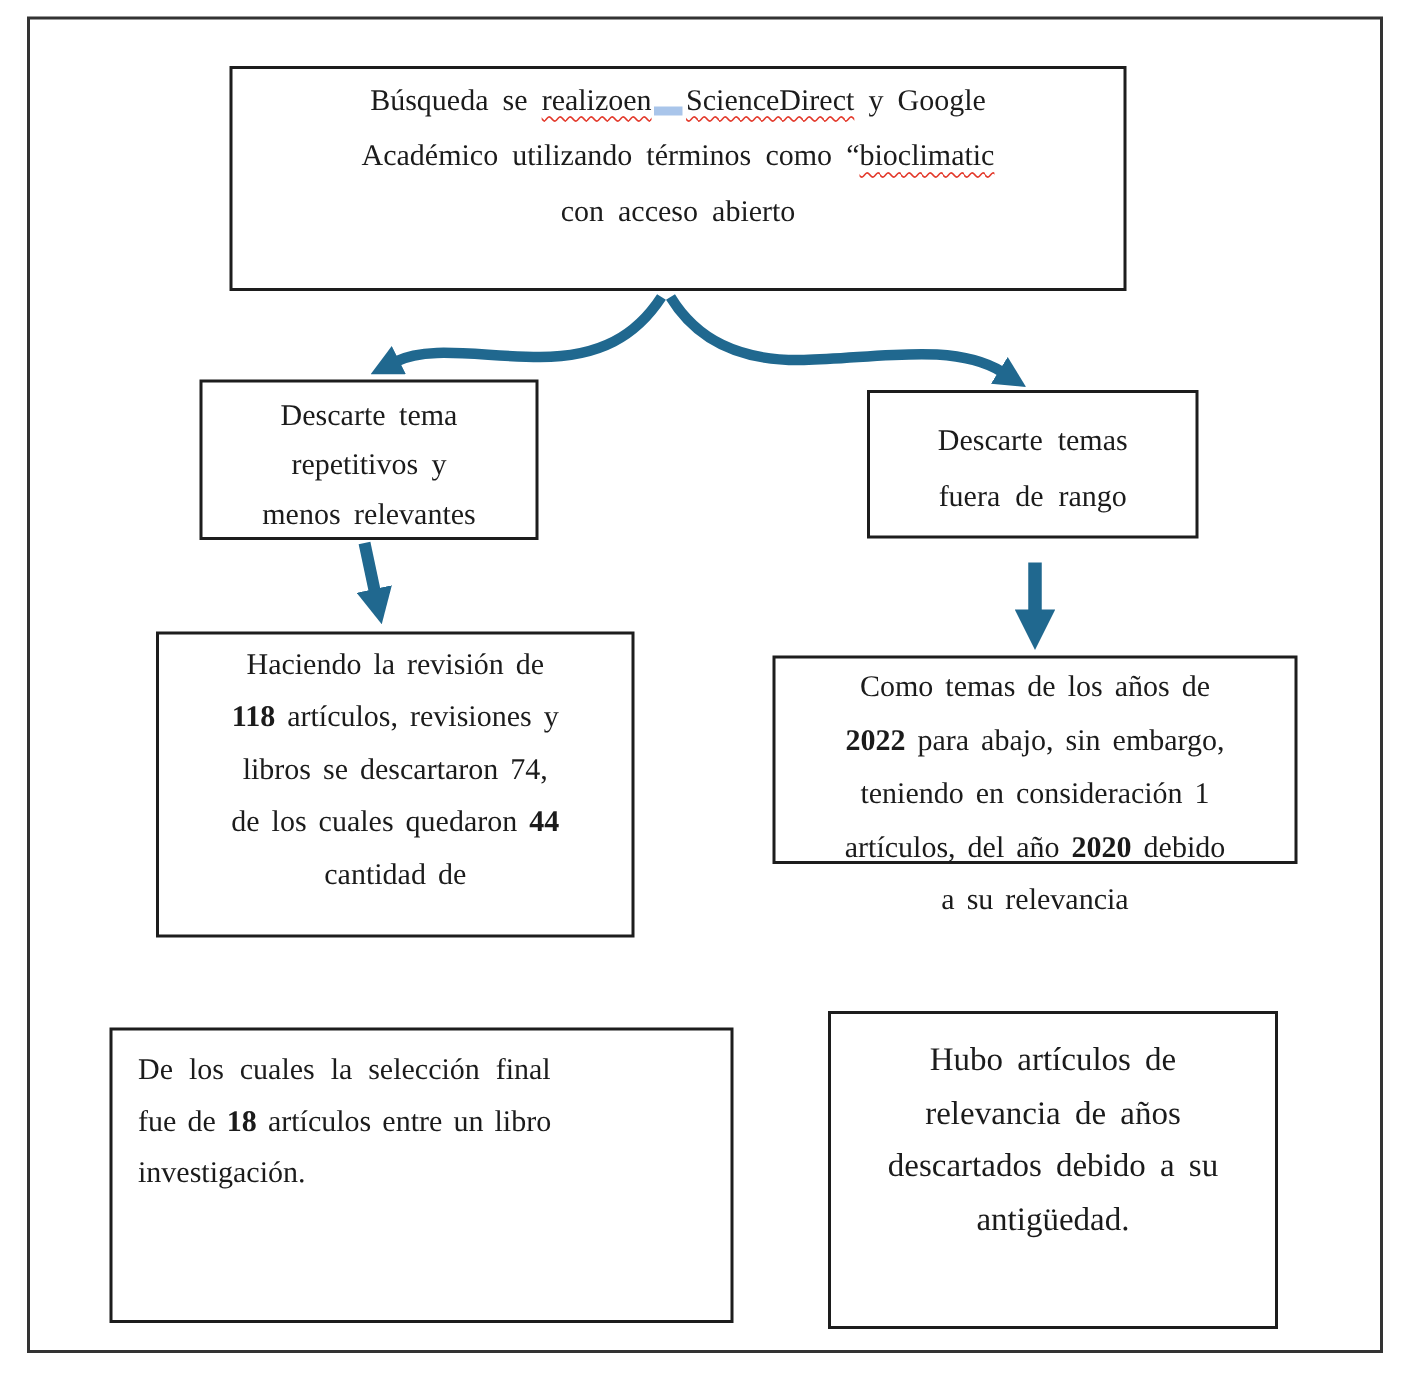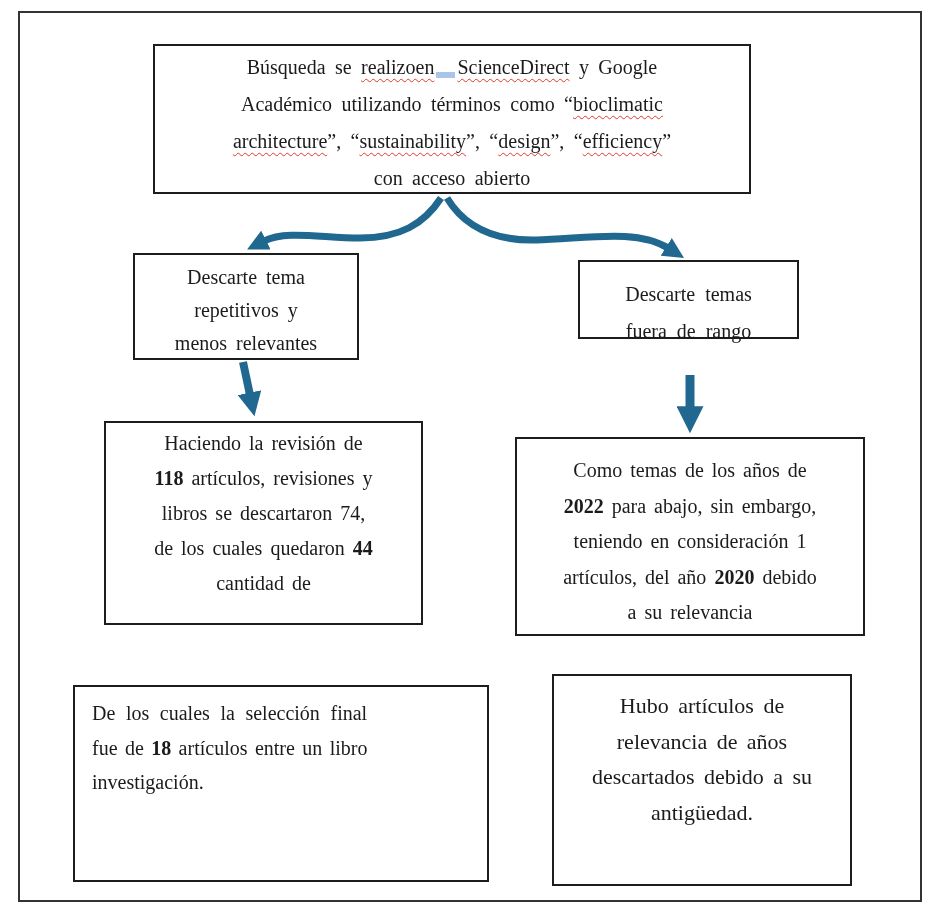--- a/index.html
+++ b/index.html
@@ -46,30 +46,30 @@
   }
   .box-search {
     left: 153px; top: 44px; width: 598px; height: 150px;
     font-size: 20px; line-height: 37px; padding-top: 3px; word-spacing: 0.22em;
   }
   .box-left-branch {
     left: 133px; top: 253px; width: 226px; height: 107px;
     font-size: 20px; line-height: 33px; padding-top: 6px; word-spacing: 0.2em;
   }
   .box-right-branch {
-    left: 578px; top: 260px; width: 221px; height: 79px;
+    left: 578px; top: 260px; width: 221px; height: 99px;
     font-size: 20px; line-height: 37px; padding-top: 14px; word-spacing: 0.25em;
   }
   .box-left-detail {
     left: 104px; top: 421px; width: 319px; height: 204px;
     font-size: 20px; line-height: 35px; padding-top: 3px; word-spacing: 0.15em;
   }
   .box-right-detail {
-    left: 515px; top: 437px; width: 350px; height: 199px;
-    font-size: 20px; line-height: 35.5px; padding-top: 14px; word-spacing: 0.15em;
+    left: 515px; top: 437px; width: 350px; height: 139px;
+    font-size: 20px; line-height: 35.5px; padding-top: 2px; word-spacing: 0.15em;
   }
   .box-final-left {
     left: 73px; top: 685px; width: 416px; height: 197px;
     font-size: 20px; line-height: 34.5px; padding: 9px 14px 0 17px;
     text-align: left; word-spacing: 0.28em;
   }
   .box-final-left .sp-normal { word-spacing: 0.12em; }
   .box-final-left .sp-wide { word-spacing: 1.0em; }
   .box-final-right {
     left: 532px; top: 674px; width: 300px; height: 212px;
@@ -91,21 +91,20 @@
     </defs>
     <path class="arrow" d="M 441 198 C 424 224, 400 238, 360 238 C 322 238, 286 230, 264 241" stroke-width="7" marker-end="url(#ah)"></path>
     <path class="arrow" d="M 447 198 C 464 226, 492 241, 536 240 C 584 239, 636 228, 668 248" stroke-width="7" marker-end="url(#ah)"></path>
     <path class="arrow" d="M 243 362 L 250 395" stroke-width="8" marker-end="url(#ah)"></path>
     <path class="arrow" d="M 690 375 L 690 409" stroke-width="9" marker-end="url(#ah)"></path>
   </svg>
 
   <div class="box box-search">
     <span class="ln"><span>Búsqueda se </span><span class="wavy">realizoen</span><span class="space-mark"></span><span class="wavy">ScienceDirect</span><span> y Google</span></span>
     <span class="ln"><span>Académico utilizando términos como “</span><span class="wavy">bioclimatic</span></span>
-    <span class="ln"><span class="wavy">architecture</span><span>”, “</span><span class="wavy">sustainability</span><span>”, “</span><span class="wavy">design</span><span>”, “</span><span class="wavy">efficiency</span><span>”</span></span>
     <span class="ln"><span>con acceso abierto</span></span>
   </div>
 
   <div class="box box-left-branch">
     <span class="ln"><span>Descarte tema</span></span>
     <span class="ln"><span>repetitivos y</span></span>
     <span class="ln"><span>menos relevantes</span></span>
   </div>
 
   <div class="box box-right-branch">

